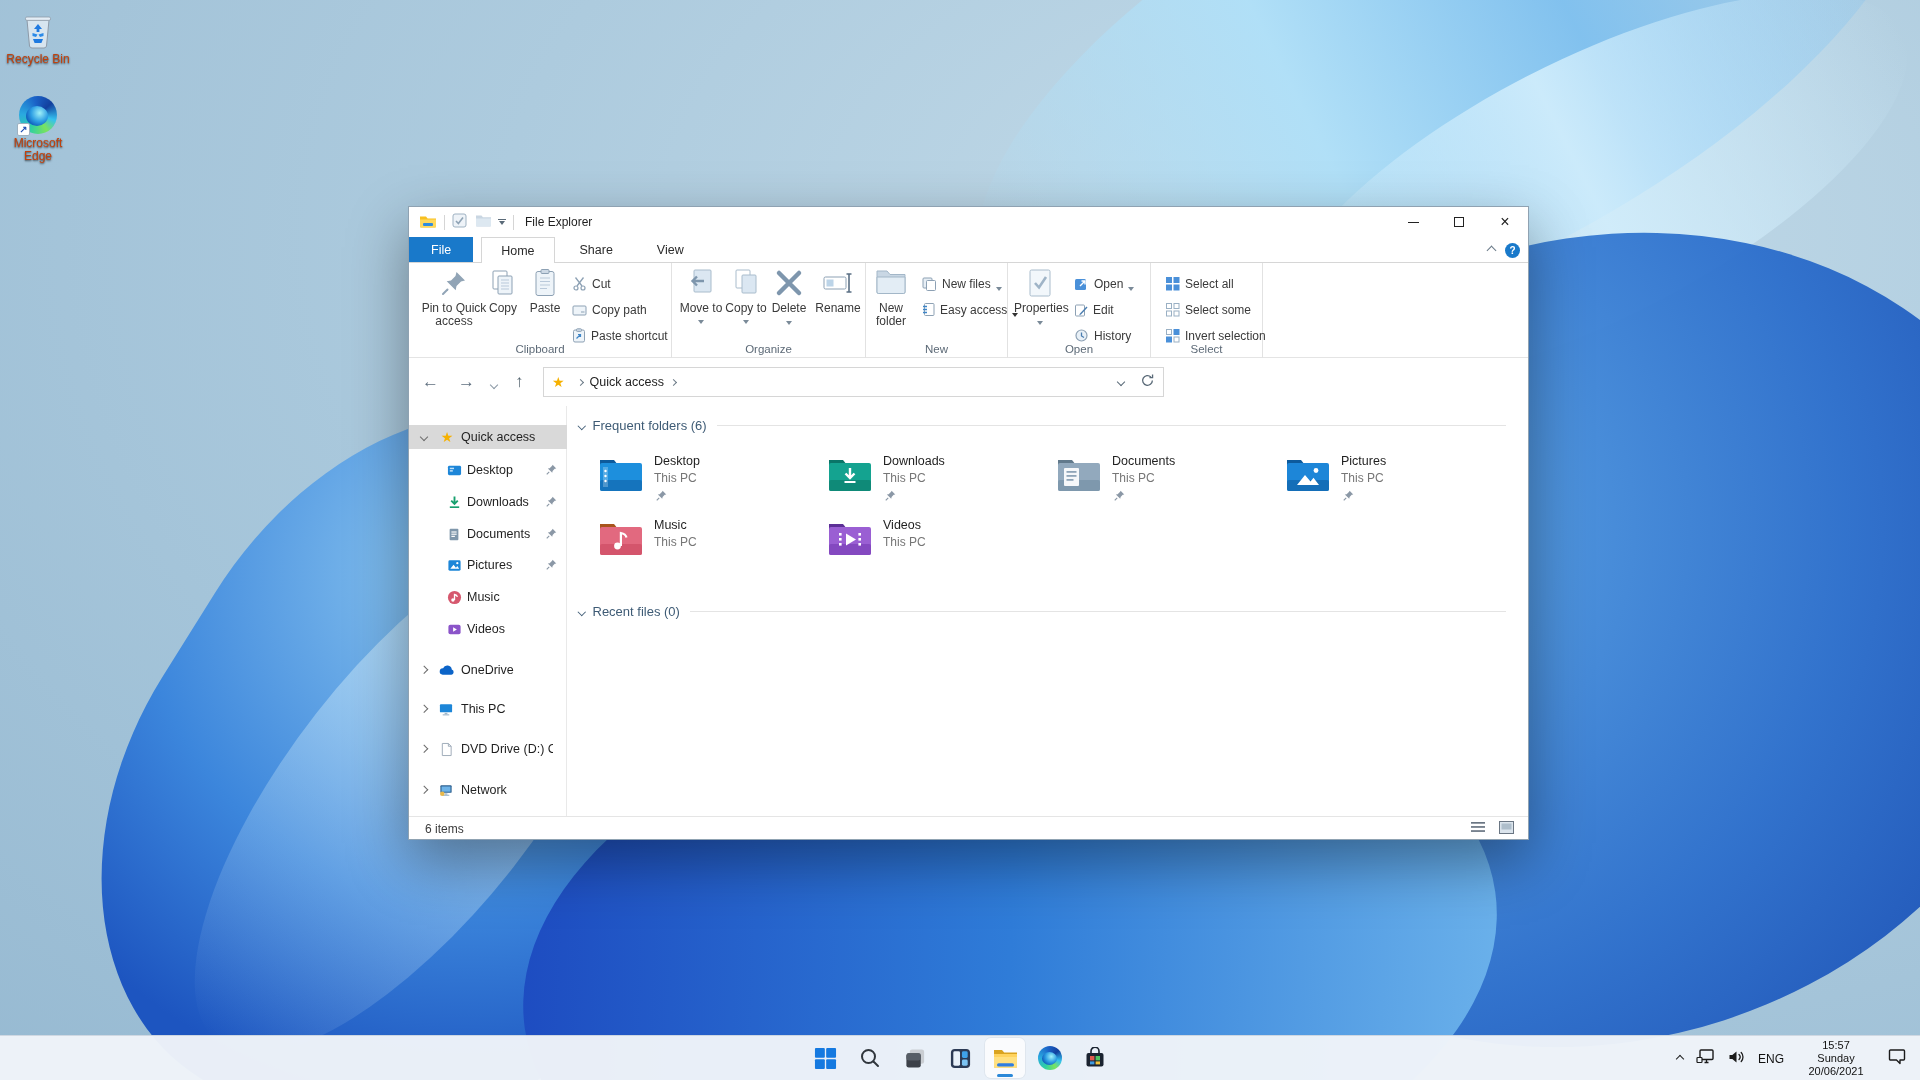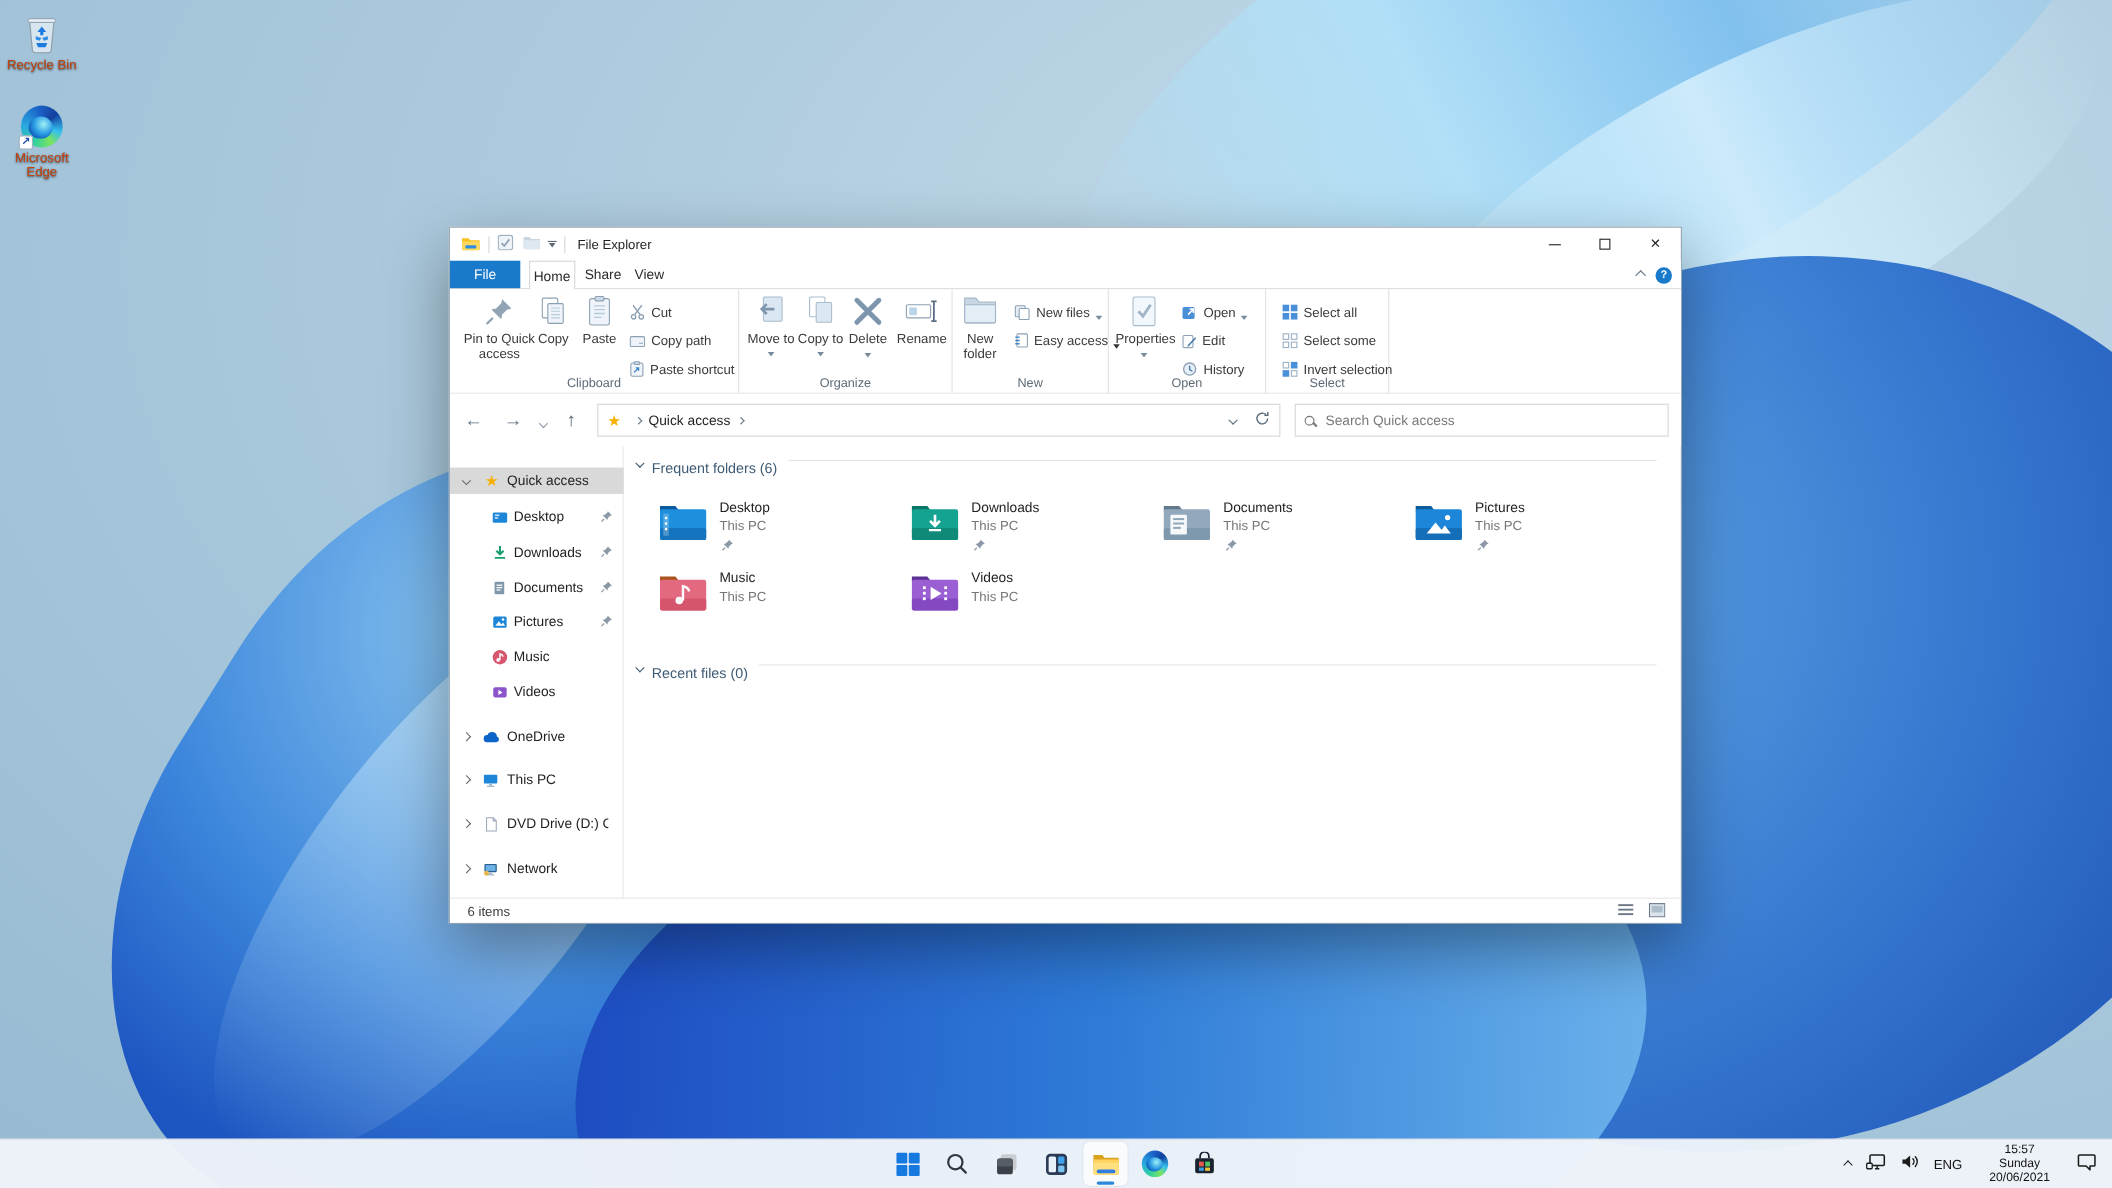--- a/index.html
+++ b/index.html
@@ -25,21 +25,21 @@
 .titlebar{position:relative;height:30px;display:flex;align-items:center;padding-left:10px}
 .titlebar .sep{width:1px;height:15px;background:#d5d5d5;margin:0 7px}
 .title-text{font-size:12px;color:#1f1f1f;margin-left:4px}
 .wctl{position:absolute;top:0;right:0;height:30px;display:flex}
 .wbtn{width:46px;height:30px;display:flex;align-items:center;justify-content:center;color:#222}
 .glyph-min{width:11px;height:1px;background:#222}
 .glyph-max{width:10px;height:10px;border:1px solid #222}
 .glyph-close{font-size:16px;line-height:16px}
 
 .tabrow{position:relative;height:26px;border-bottom:1px solid #d6d6d6;display:flex;align-items:stretch;background:#fff}
-.tab{padding:0 3px;display:flex;align-items:center;font-size:12.5px;color:#2b2b2b}
+.tab{padding:0 19px;display:flex;align-items:center;font-size:12.5px;color:#2b2b2b}
 .tab-file{background:#1979ca;color:#fff;padding:0 22px}
 .tab-sel{background:#fff;border:1px solid #d6d6d6;border-bottom:none;margin-bottom:-1px;z-index:1}
 .tab-extras{position:absolute;right:8px;top:0;height:26px;display:flex;align-items:center;gap:10px}
 .helpq{width:15px;height:15px;border-radius:50%;background:#1979ca;color:#fff;font-size:10px;font-weight:bold;display:flex;align-items:center;justify-content:center}
 
 .ribbon{position:relative;height:95px;background:#fff;border-bottom:1px solid #e4e4e4}
 .rgroup{position:absolute;top:0;height:95px;border-right:1px solid #e2e2e2}
 .glabel{position:absolute;bottom:3px;width:100%;text-align:center;font-size:11.5px;color:#5d6a77}
 .bigbtn{position:absolute;top:5px;text-align:center;color:#3a3a3a;font-size:12px;line-height:13px}
 .bigbtn .bicon{height:34px;display:flex;align-items:flex-start;justify-content:center}
@@ -64,21 +64,21 @@
 
 .ebody{position:relative;height:410px;display:flex}
 .sidebar{position:relative;width:158px;flex:none;border-right:1px solid #e9e9e9;font-size:12.5px}
 .srow{position:absolute;left:0;width:158px;height:24px;display:flex;align-items:center}
 .srow .schev{position:absolute;left:12px;color:#6d6d6d}
 .srow .sicon{position:absolute;display:flex;align-items:center;justify-content:center;width:18px;height:18px}
 .srow .stext{position:absolute;white-space:nowrap;overflow:hidden;max-width:92px}
 .srow .spin{position:absolute;right:10px;top:6px}
 .srow.sel{background:#d9d9d9}
 .main{position:relative;flex:1}
-.secthdr{position:absolute;left:0;right:0;display:flex;align-items:flex-start;color:#3e5b75;font-size:13px}
+.secthdr{position:absolute;left:0;right:0;display:flex;align-items:center;color:#3e5b75;font-size:13px}
 .secthdr .schev{margin:0 8px 0 12px;color:#3e5b75}
 .secthdr .line{flex:1;height:1px;background:#e4e4e4;margin:0 22px 0 10px}
 .tile{position:absolute;width:215px;height:56px}
 .tile .ticon{position:absolute;left:0;top:2px}
 .tile .tname{position:absolute;left:56px;top:0;font-size:12.5px;color:#1f1f1f}
 .tile .tloc{position:absolute;left:56px;top:17px;font-size:12px;color:#767676}
 .tile .tpin{position:absolute;left:58px;top:36px}
 .emptymsg{position:absolute;left:0;right:0;text-align:center;color:#6b6b6b;font-size:12.5px}
 
 .statusbar{height:24px;border-top:1px solid #e5e5e5;display:flex;align-items:center;padding:0 16px;font-size:12px;color:#3b3b3b;position:relative}
@@ -395,24 +395,20 @@
         <span class="chev down" style="width:6px;height:6px"></span>
         <span>
           <svg width="15" height="15" viewBox="0 0 16 16">
               <path d="M13.2 8a5.2 5.2 0 1 1-1.6-3.8" fill="none" stroke="#5a6a78" stroke-width="1.4"></path>
               <path d="M13.4 1.6 v3.3 h-3.3" fill="none" stroke="#5a6a78" stroke-width="1.4"></path>
             </svg>
         </span>
       </div>
     </div>
 
-    <div class="searchbox">
-      <span class="lens"></span>
-      <input type="text" placeholder="Search Quick access" style="">
-    </div>
   </div>
 
   <div class="ebody">
     <div class="sidebar">
 
       <div class="srow sel" style="top:19px">
         <span class="chev down schev" style="width:6px;height:6px"></span>
         <span class="sicon" style="left:29px;color:#f6b100;font-size:14px">★</span>
         <span class="stext" style="left:52px">Quick access</span>
       </div>

